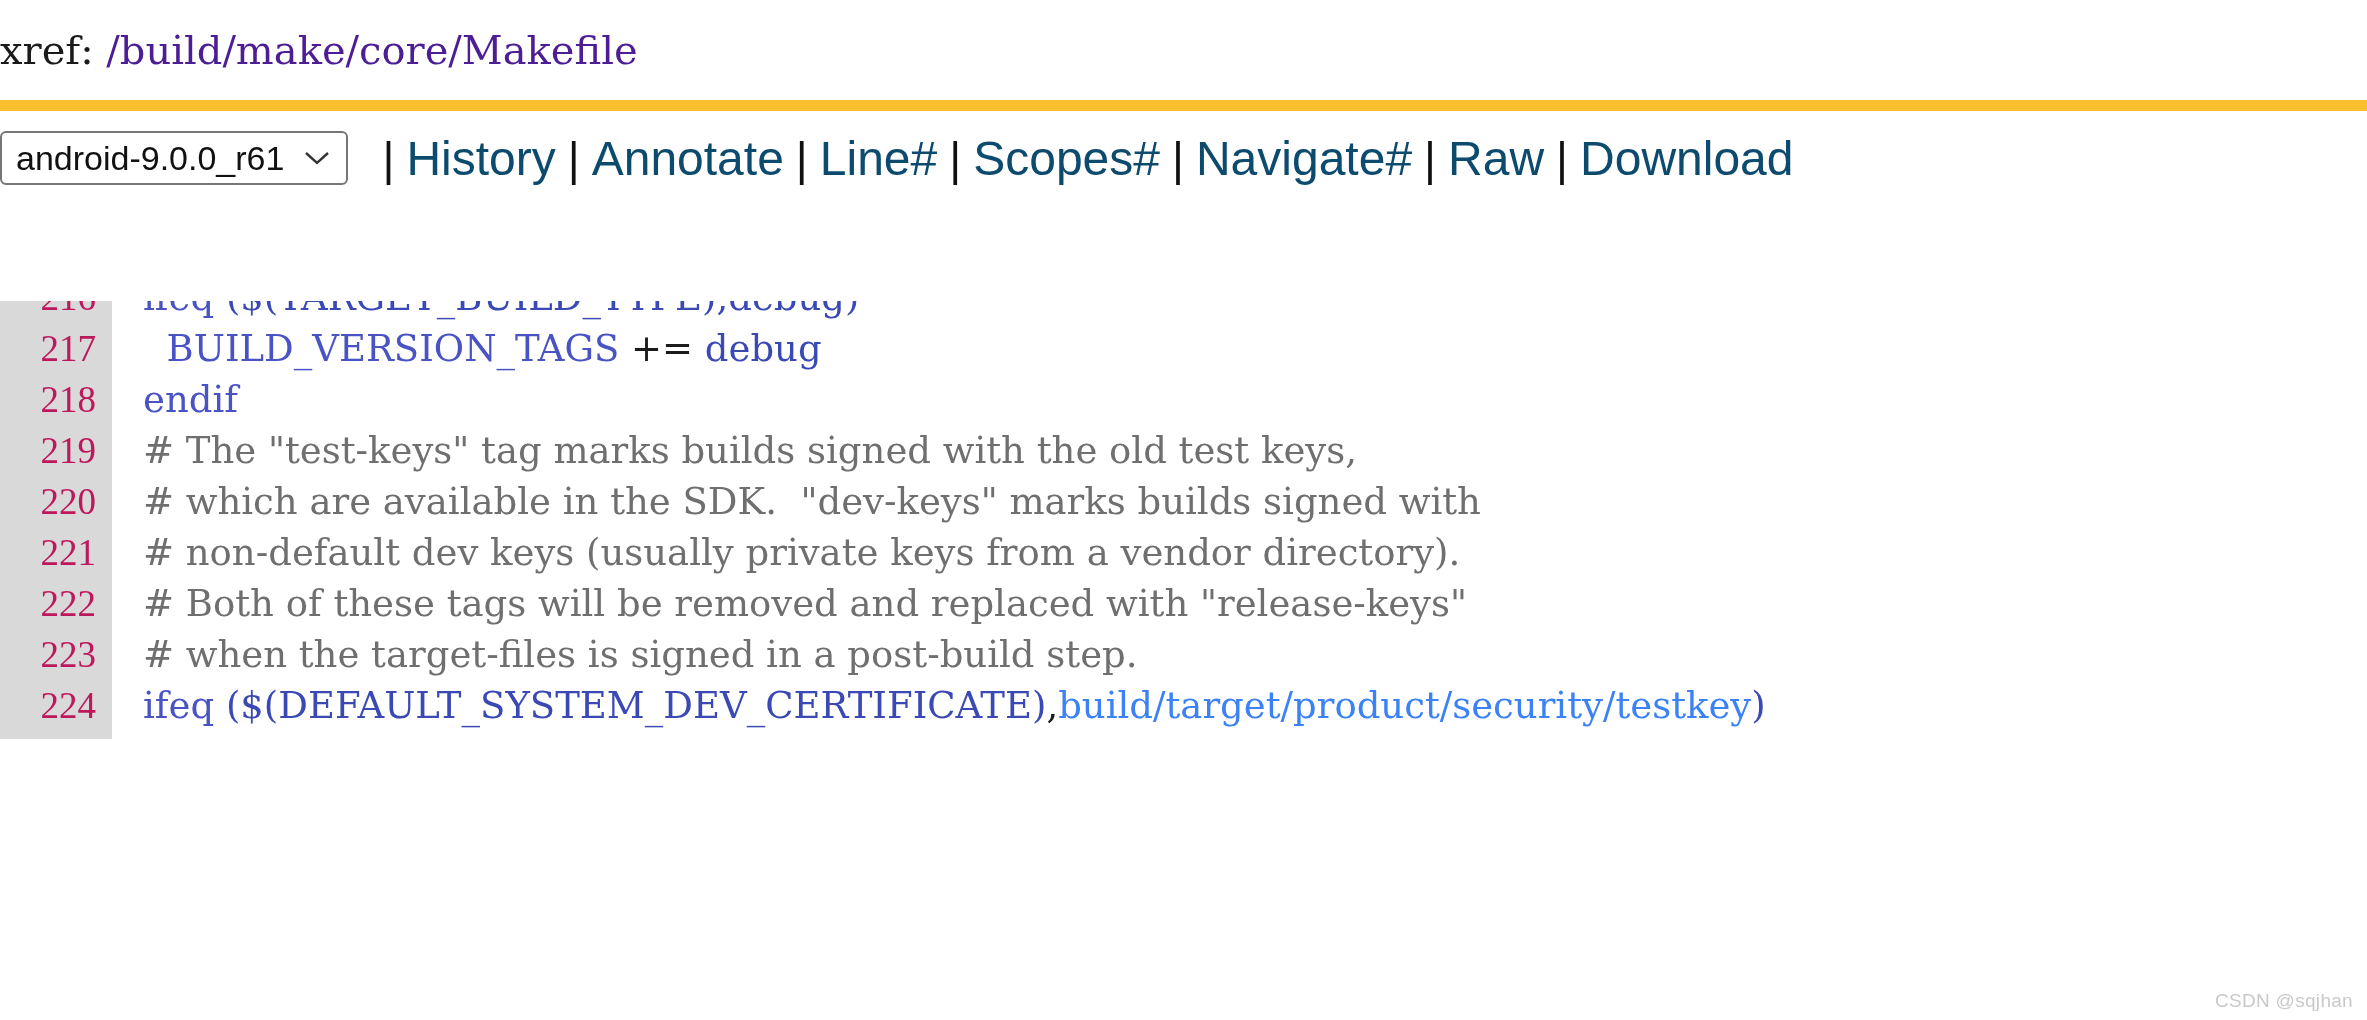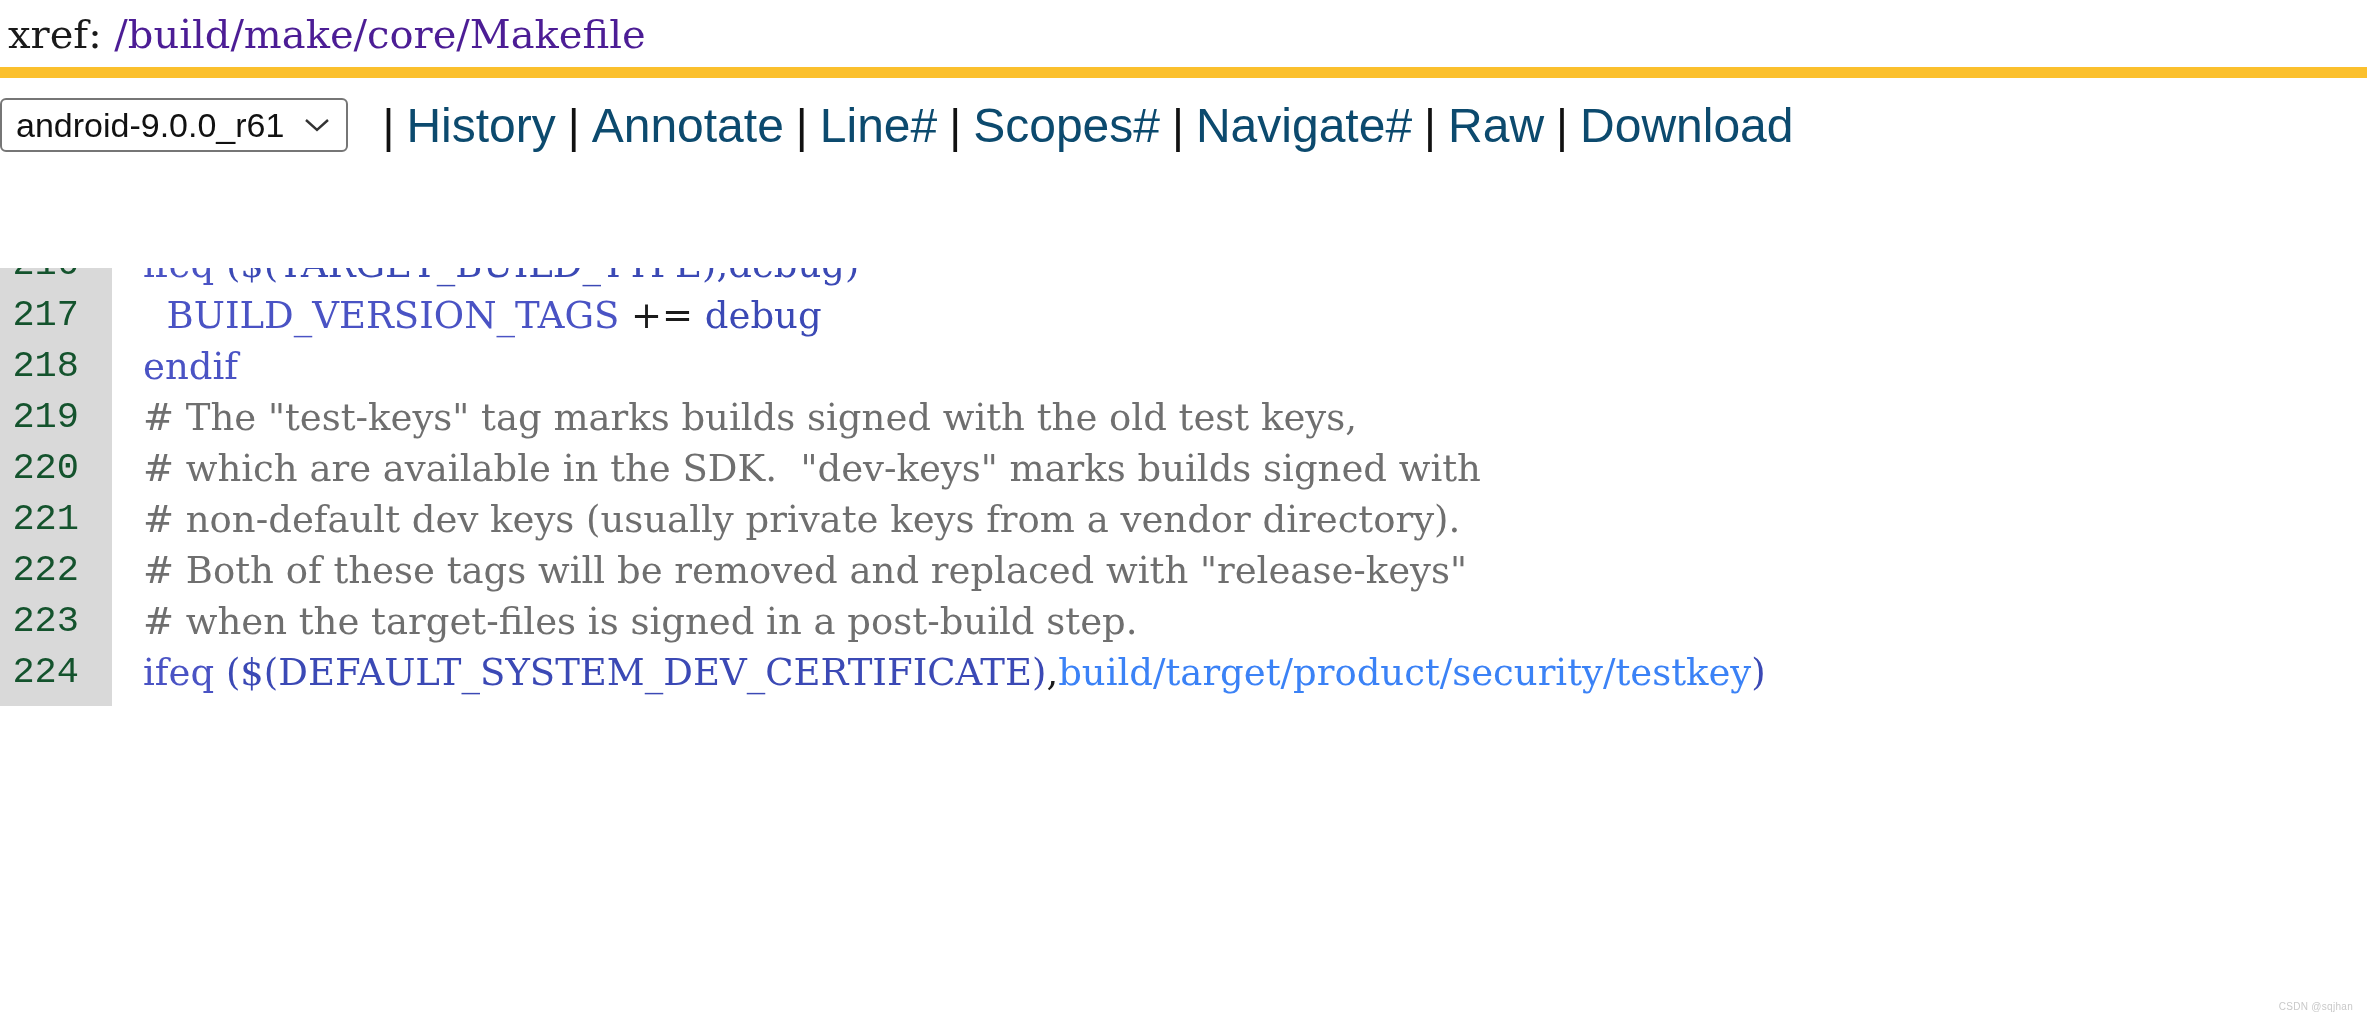--- a/index.html
+++ b/index.html
@@ -10,24 +10,23 @@
   body {
     width: 2367px;
     height: 1020px;
     overflow: hidden;
     font-family: "Liberation Serif", "DejaVu Serif", serif;
     position: relative;
   }
 
   
   .xref-bar {
-    height: 67px;
+    height: 100px;
     display: flex;
     align-items: center;
-    padding-left: 8px;
     box-sizing: border-box;
   }
   .xref-label {
     font-family: "DejaVu Serif", "Liberation Serif", serif;
     font-size: 40px;
     color: #1a1a1a;
     white-space: pre;
   }
   .xref-path {
     font-family: "DejaVu Serif", "Liberation Serif", serif;
@@ -109,24 +108,24 @@
     display: flex;
     align-items: flex-start;
     height: 51px;
     white-space: pre;
   }
   .lineno {
     width: 112px;
     min-width: 112px;
     box-sizing: border-box;
     text-align: right;
-    padding-right: 33px;
+    padding-right: 16px;
     background: #d9d9d9;
-    color: #14532d;
-    font-family: Liberation Mono, monospace;
+    color: #be185d;
+    font-family: Liberation Serif, serif;
     font-size: 37px;
     line-height: 51px;
     user-select: none;
   }
   .code-text {
     padding-left: 31px;
     white-space: pre;
     line-height: 51px;
   }
 
@@ -139,21 +138,21 @@
   .t-blue    { color: #3b49b5; }
   .t-bold    { color: #111111; font-weight: bold; }
   .t-path    { color: #3b82f6; }
 
   
   .watermark {
     position: absolute;
     right: 14px;
     bottom: 8px;
     font-family: "Liberation Sans", "DejaVu Sans", sans-serif;
-    font-size: 10px;
+    font-size: 19px;
     color: #c9c9c9;
     letter-spacing: 0.3px;
   }
 
   
   .clip-top {
     height: 22px;
     overflow: hidden;
     display: flex;
   }

